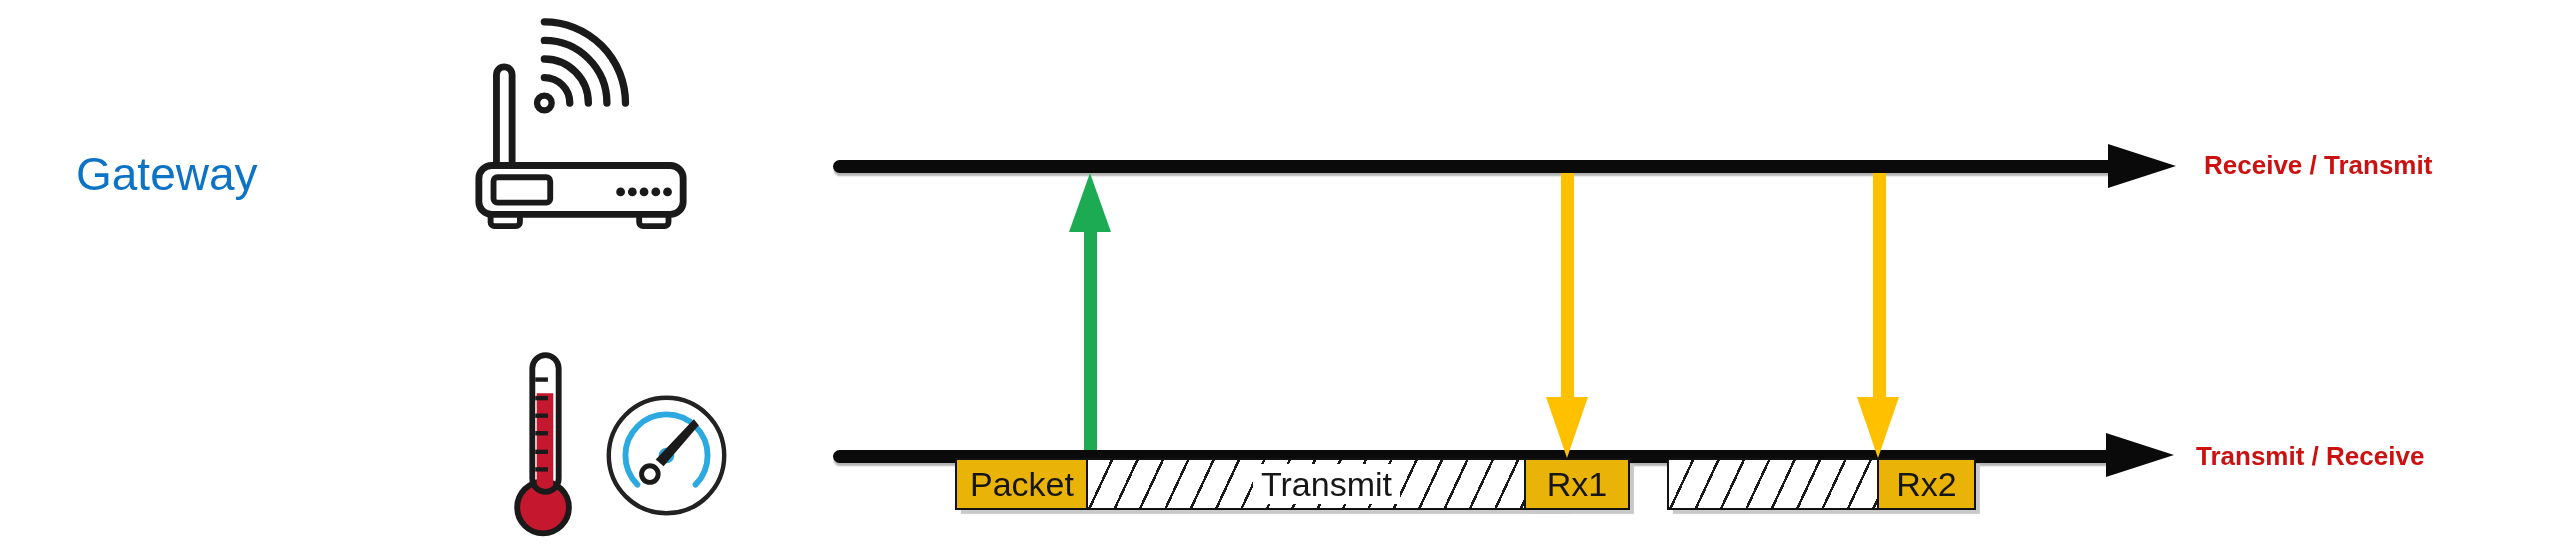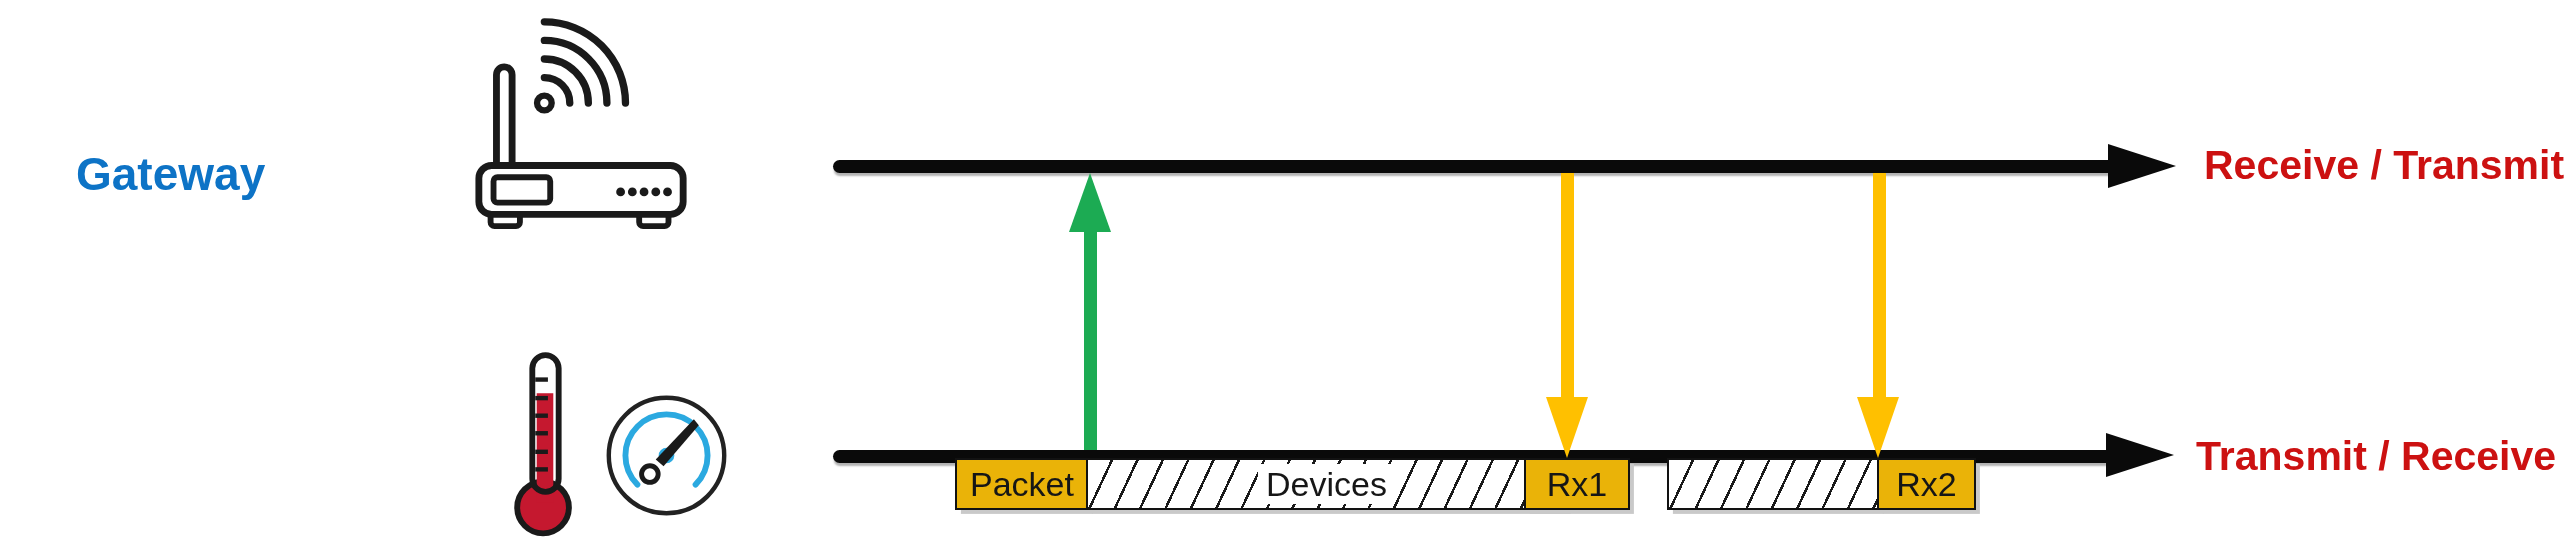--- a/index.html
+++ b/index.html
@@ -1,39 +1,39 @@
 <!DOCTYPE html>
 <html style="--gateway-label-blue: #0d73c6; --device-label-red: #bb1016; --timeline-label-red: #cc1111; --uplink-green: #1cab53; --downlink-yellow: #ffc000; --line-black: #0a0a0a; --gauge-blue: #2ba9e0; --thermo-red: #c5182f;"><head>
 <meta charset="utf-8">
 <style>
   html,body{margin:0;padding:0;background:#ffffff;}
   body{font-family:"Liberation Sans","DejaVu Sans",sans-serif;}
   .canvas{position:relative;width:2576px;height:560px;background:#ffffff;overflow:hidden;}
 
   
-  .row-label{position:absolute;font-weight:bold;white-space:nowrap;}
+  .row-label{position:absolute;font-weight:normal;white-space:nowrap;}
   .row-label.gateway{left:76px;top:147px;font-size:46px;line-height:55px;color:var(--gateway-label-blue,#0d73c6);}
   .row-label.enddev{left:30px;top:414px;font-size:47px;line-height:55px;color:var(--device-label-red,#bb1016);}
 
   
   .icon{position:absolute;}
   .icon.router{left:473px;top:11.7px;width:217px;height:223px;}
   .icon.thermo{left:504px;top:348px;width:82px;height:192px;}
   .icon.gauge{left:598px;top:389px;width:137px;height:135px;}
 
   
   .tl-bar{position:absolute;height:12.7px;background:var(--line-black,#0a0a0a);border-radius:6.8px 0 0 6.8px;
           box-shadow:0 3.9px 2px -1px rgba(0,0,0,0.30);}
   .tl-bar.top{left:833px;top:160px;width:1277px;}
   .tl-bar.bottom{left:833px;top:450px;width:1275px;}
   .tl-head{position:absolute;width:0;height:0;border-top:22.5px solid transparent;border-bottom:22.5px solid transparent;
            border-left:68px solid var(--line-black,#0a0a0a);}
   .tl-head.top{left:2108px;top:144px;}
   .tl-head.bottom{left:2106px;top:433px;}
-  .tl-label{position:absolute;font-weight:bold;font-size:41px;line-height:43px;white-space:nowrap;
+  .tl-label{position:absolute;font-weight:bold;font-size:26px;line-height:43px;white-space:nowrap;
             color:var(--timeline-label-red,#cc1111);}
   .tl-label.top{left:2204px;top:144px;}
   .tl-label.bottom{left:2196px;top:435px;}
 
   
   .arr-shaft{position:absolute;width:12.7px;}
   .arr-head{position:absolute;width:0;height:0;border-left:21.5px solid transparent;border-right:21.5px solid transparent;}
   .up .arr-shaft{left:1084px;top:230px;height:220px;background:var(--uplink-green,#1cab53);}
   .up .arr-head{left:1069px;top:173px;border-bottom:59px solid var(--uplink-green,#1cab53);}
   .down1 .arr-shaft{left:1561px;top:173px;height:224px;background:var(--downlink-yellow,#ffc000);}
@@ -120,21 +120,21 @@
   <div class="tl-label top">Receive / Transmit</div>
 
   <div class="tl-bar bottom"></div>
   <div class="tl-head bottom"></div>
   <div class="tl-label bottom">Transmit / Receive</div>
 
   <div class="slot s-packet">
     <span class="slot-text">Packet</span>
   </div>
   <div class="slot hatched s-sleep1">
-    <span class="slot-text">Devices</span>
+    <span class="slot-text">Transmit</span>
   </div>
   <div class="slot s-rx1">
     <span class="slot-text">Rx1</span>
   </div>
   <div class="slot hatched s-sleep2">
     
   </div>
   <div class="slot s-rx2">
     <span class="slot-text">Rx2</span>
   </div>

